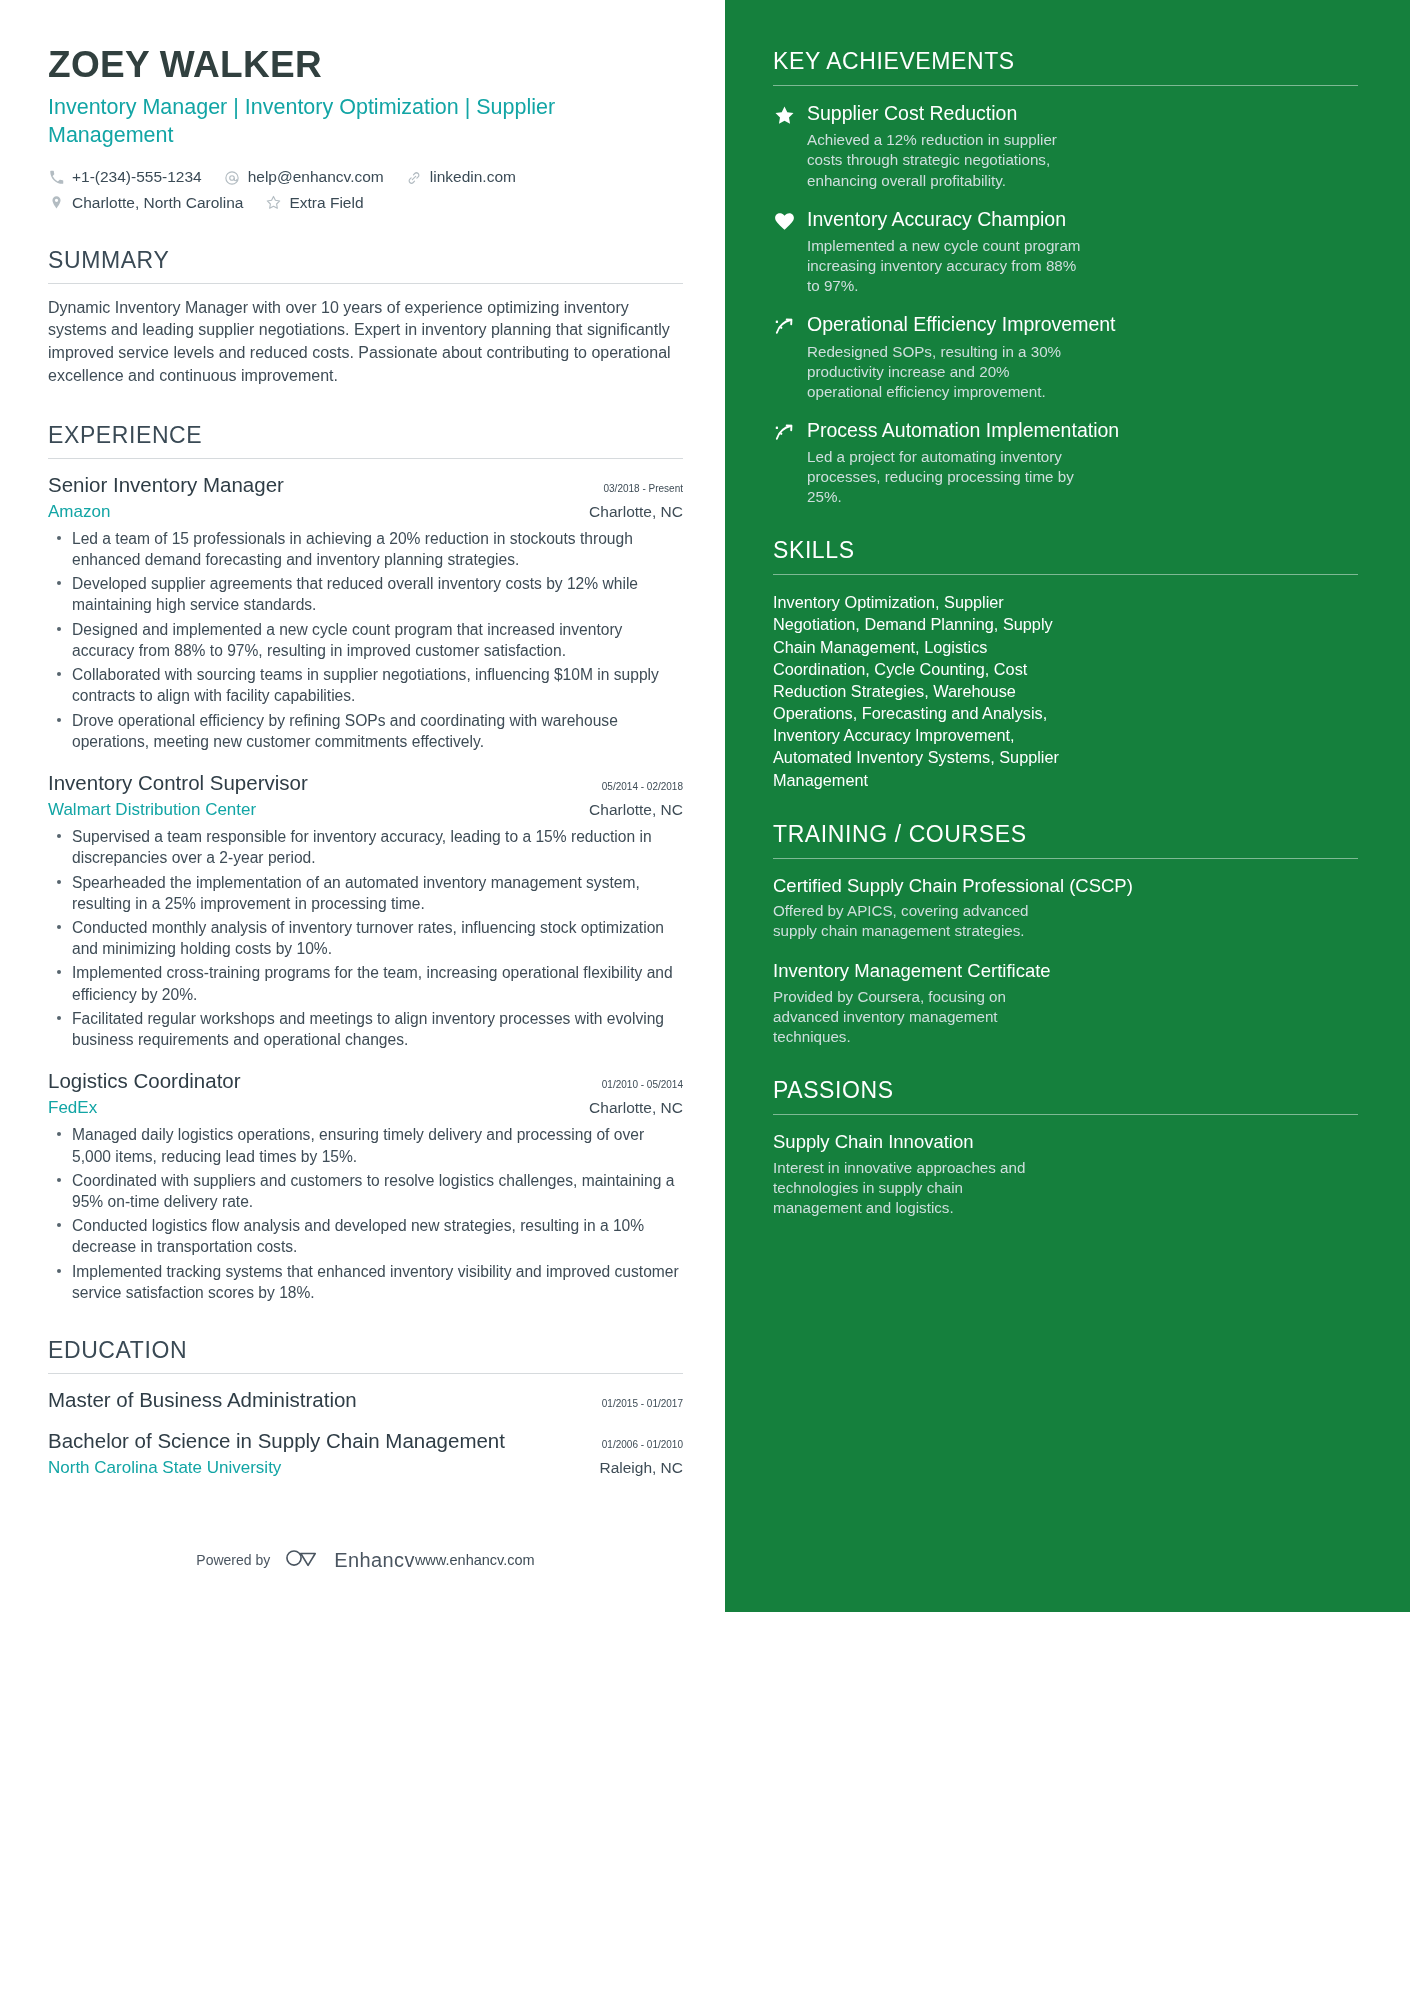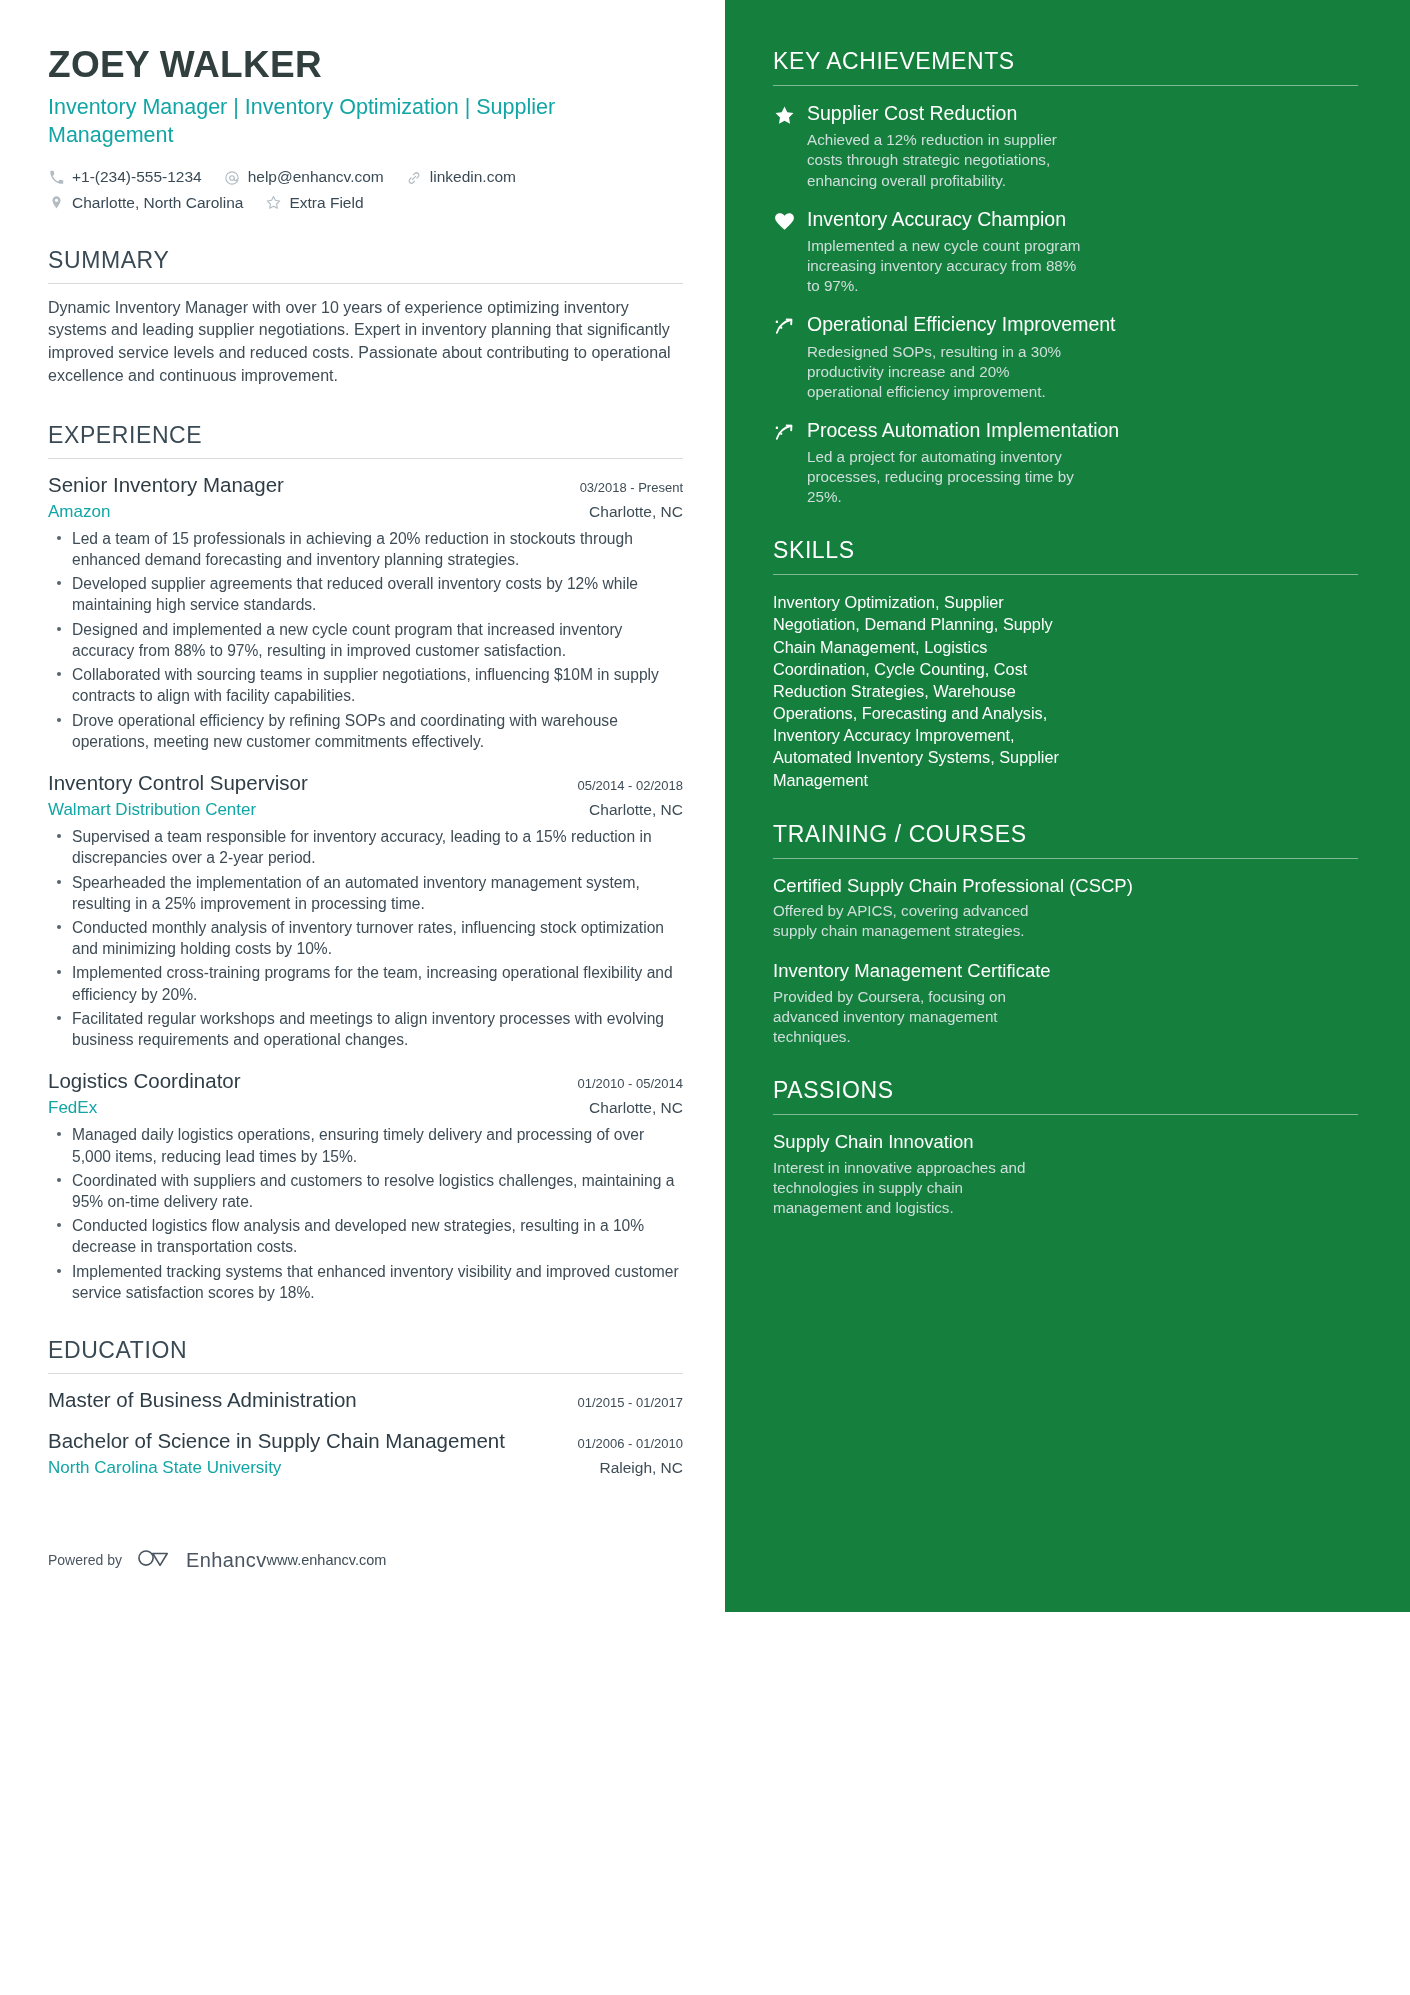--- a/index.html
+++ b/index.html
@@ -100,21 +100,21 @@
     gap: 16px;
   }
   .entry-title {
     font-size: 20.5px;
     color: #2f3d46;
     font-weight: 400;
     line-height: 1.22;
     flex: 1 1 auto;
   }
   .entry-date {
-    font-size: 13px;
+    font-size: 10px;
     color: #3e4c56;
     white-space: nowrap;
     flex: 0 0 auto;
     padding-top: 2px;
   }
   .entry-sub-row {
     display: flex;
     justify-content: space-between;
     align-items: baseline;
     margin-top: 4px;
@@ -160,21 +160,21 @@
   .edu-entry + .edu-entry { margin-top: 16px; }
 
   
   .footer {
     position: absolute;
     left: 48px;
     right: 42px;
     bottom: 38px;
     display: flex;
     align-items: center;
-    justify-content: flex-start;
+    justify-content: center;
   }
   .powered {
     display: flex;
     align-items: center;
     gap: 14px;
   }
   .powered-label {
     font-size: 14px;
     color: #4a5560;
   }

